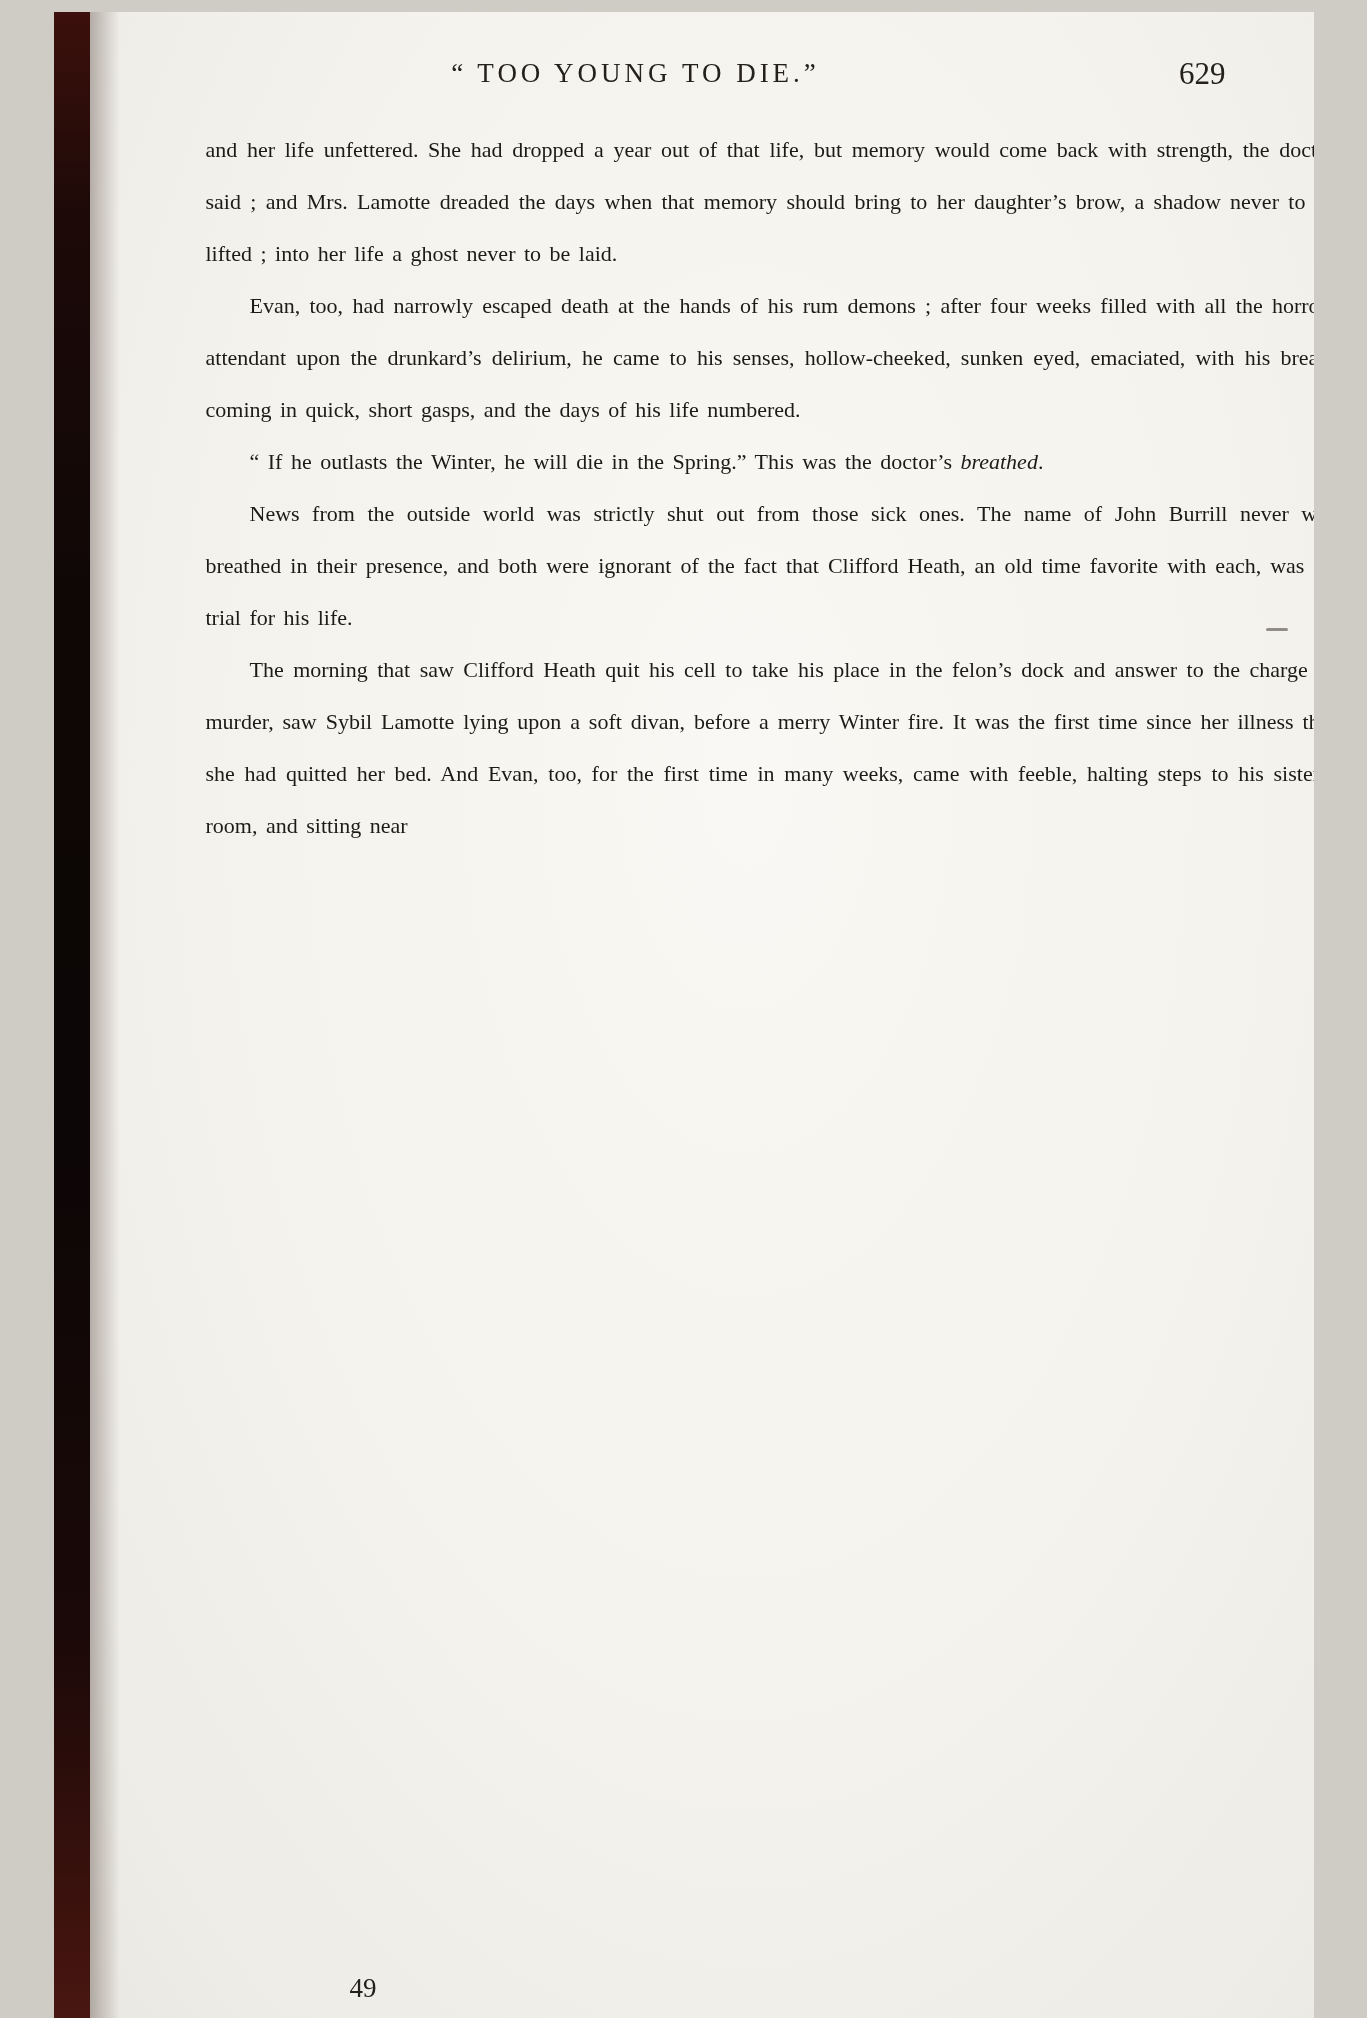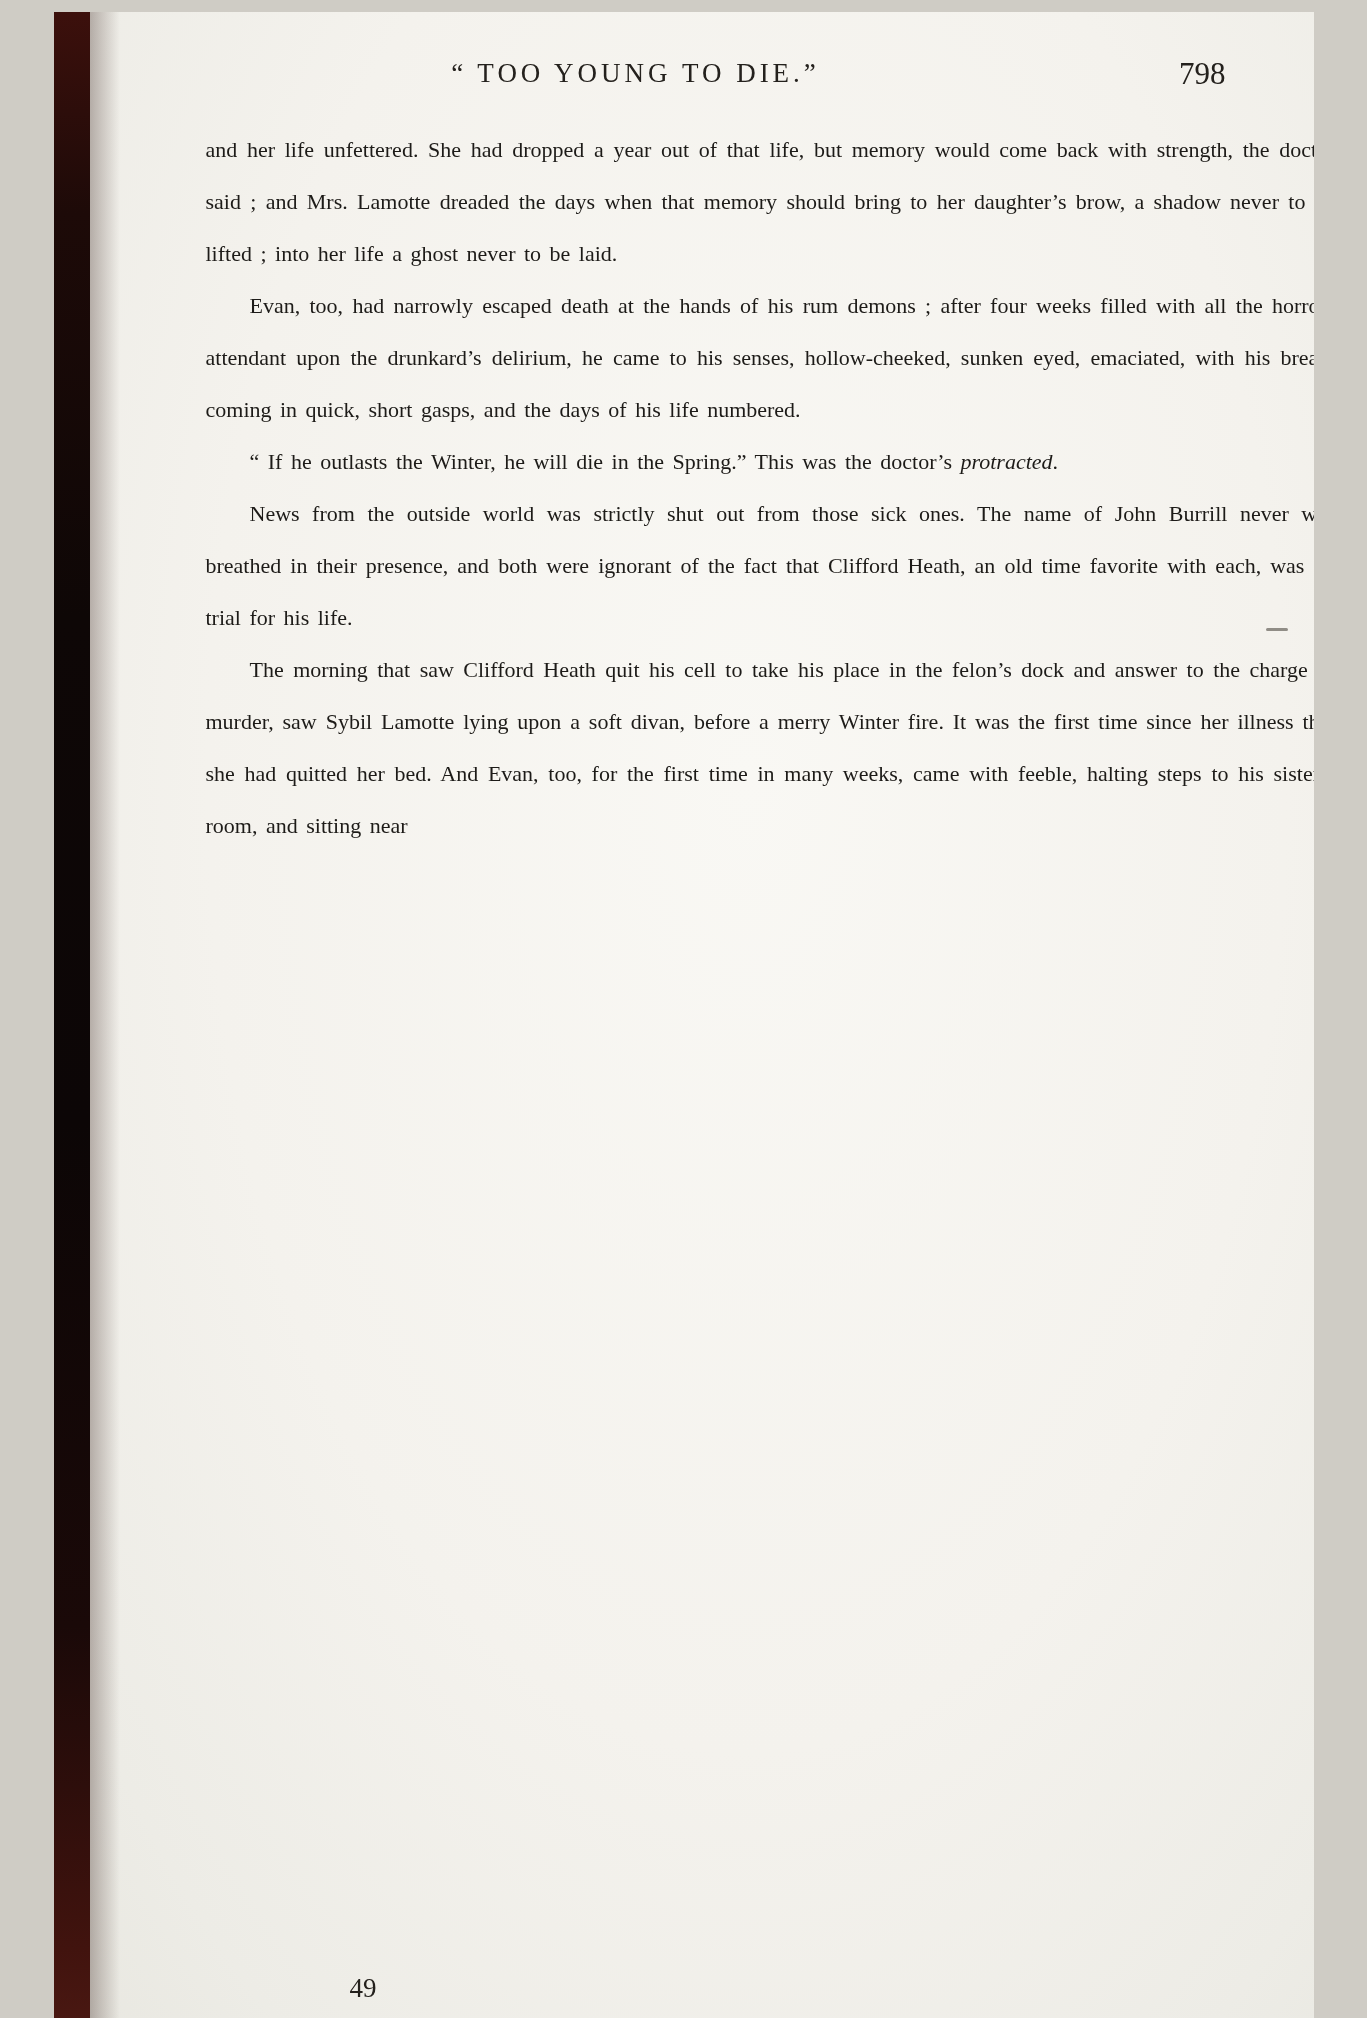--- a/index.html
+++ b/index.html
@@ -93,27 +93,27 @@
 </head>
 <body>
 
 <div class="page">
 
   <div class="binding-edge"></div>
   <div class="binding-fade"></div>
 
   <div class="page-header">
     <span class="running-title">“ TOO YOUNG TO DIE.”</span>
-    <span class="page-number">798</span>
+    <span class="page-number">629</span>
   </div>
 
   <div class="body-text">
       <p class=""><span>and her life unfettered.  She had dropped a year out of that life, but memory would come back with strength, the doctor said ; and Mrs. Lamotte dreaded the days when that memory should bring to her daughter’s brow, a shadow never to be lifted ; into her life a ghost never to be laid.</span></p>
       <p class="indent"><span>Evan, too, had narrowly escaped death at the hands of his rum demons ; after four weeks filled with all the horrors attendant upon the drunkard’s delirium, he came to his senses, hollow-cheeked, sunken eyed, emaciated, with his breath coming in quick, short gasps, and the days of his life numbered.</span></p>
-      <p class="indent"><span>“ If he outlasts the Winter, he will die in the Spring.”  This was the doctor’s </span><em>protracted</em><span>.</span></p>
+      <p class="indent"><span>“ If he outlasts the Winter, he will die in the Spring.”  This was the doctor’s </span><em>breathed</em><span>.</span></p>
       <p class="indent"><span>News from the outside world was strictly shut out from those sick ones.  The name of John Burrill never was breathed in their presence, and both were ignorant of the fact that Clifford Heath, an old time favorite with each, was on trial for his life.</span></p>
       <p class="indent"><span>The morning that saw Clifford Heath quit his cell to take his place in the felon’s dock and answer to the charge of murder, saw Sybil Lamotte lying upon a soft divan, before a merry Winter fire.  It was the first time since her illness that she had quitted her bed.  And Evan, too, for the first time in many weeks, came with feeble, halting steps to his sister’s room, and sitting near</span></p>
     </div>
 
   <div class="scan-artifact-dash"></div>
 
   <span class="signature-mark">49</span>
 
 </div>
 

